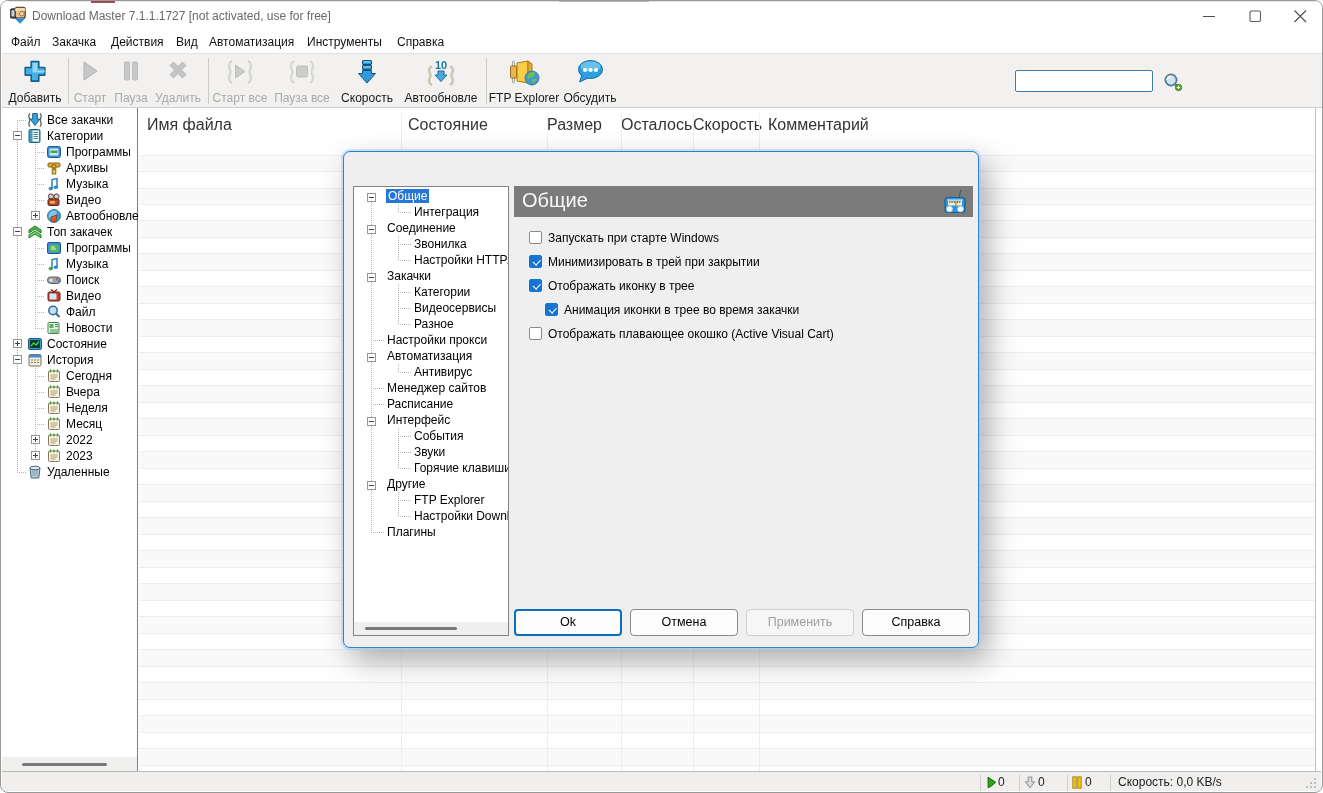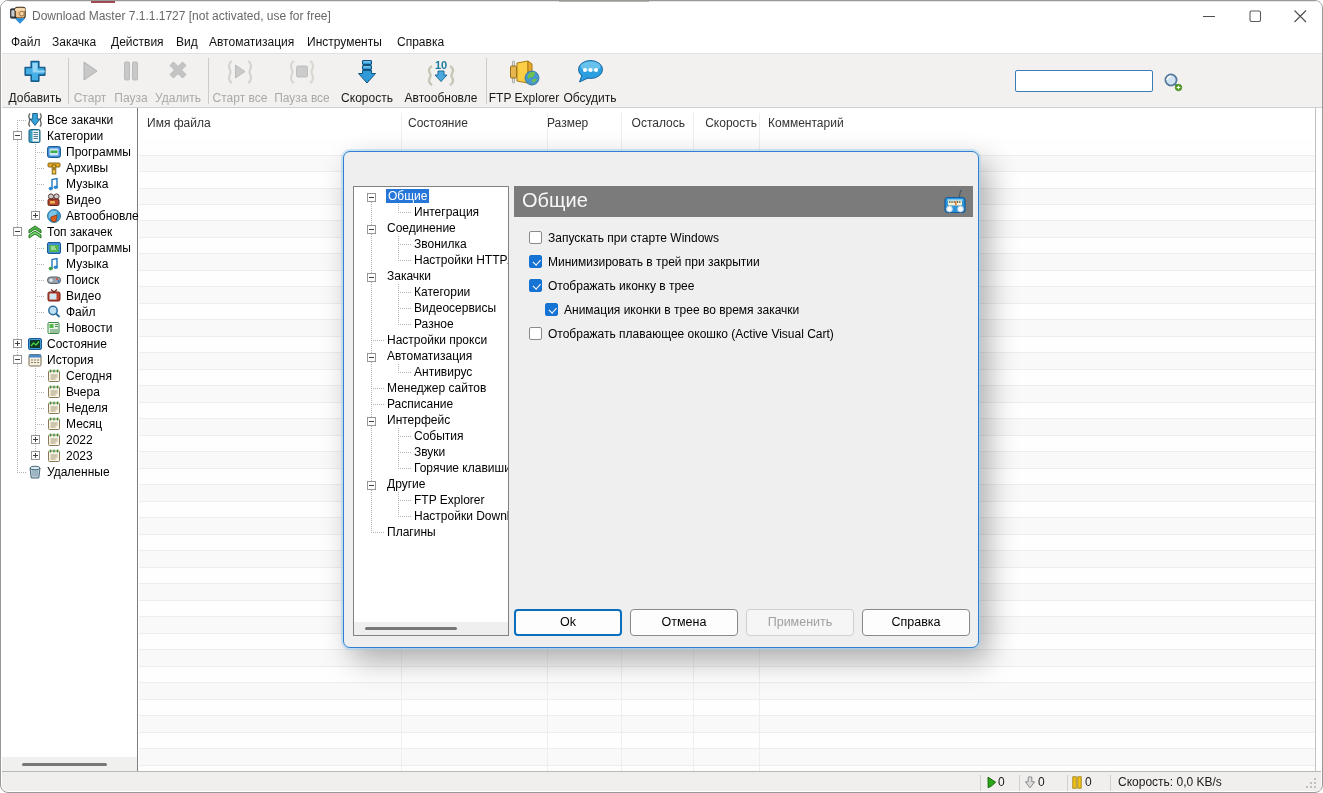--- a/index.html
+++ b/index.html
@@ -31,21 +31,21 @@
 .trow span { position:absolute; top:1px; white-space:nowrap; }
 .ticon16 { position:absolute; width:16px; height:16px; top:0; }
 .exp { position:absolute; width:9px; height:9px; top:3px; background:#fff;
   border:1px solid #969696; }
 .exp:before { content:""; position:absolute; left:1px; top:3px; width:5px; height:1px; background:#404040; }
 .exp.plus:after { content:""; position:absolute; left:3px; top:1px; width:1px; height:5px; background:#404040; }
 .dotv { position:absolute; width:1px; background-image:repeating-linear-gradient(to bottom,#b5b5b5 0 1px,transparent 1px 2px); }
 .doth { position:absolute; height:1px; background-image:repeating-linear-gradient(to right,#b5b5b5 0 1px,transparent 1px 2px); }
 #main { position:absolute; left:138px; top:107px; right:6px; bottom:21px; background:#fff; border-right:1px solid #c2c2c2; }
 #lhdr { position:absolute; left:0; top:0; width:100%; height:31px; background:#fff;
-  font-size:12px; color:#333; }
+  font-size:16px; color:#333; }
 #lhdr div { position:absolute; top:8px; }
 #rows { position:absolute; left:0; top:31px; width:100%; bottom:0;
   background:repeating-linear-gradient(to bottom,#fefefe 0 15.5px,#ededee 15.5px 16.5px,#f9f9fa 16.5px 32px,#ededee 32px 33px); }
 .vcol { position:absolute; top:5px; bottom:0; width:1px; background:#eeeeef; }
 
 #statusbar { position:absolute; left:1px; right:1px; bottom:1px; height:20px;
   background:#f0efee; border-top:1px solid #b9b9b7; font-size:12px; color:#1a1a1a; }
 .ssep { position:absolute; top:2px; width:1px; height:16px; background:#cfcfcd; }
 #statusbar div { position:absolute; top:3px; }
 

